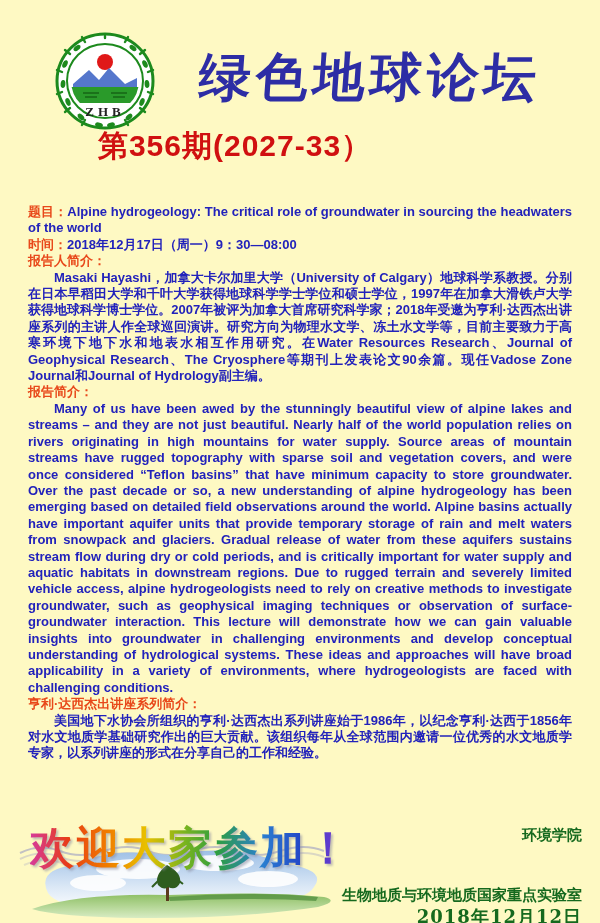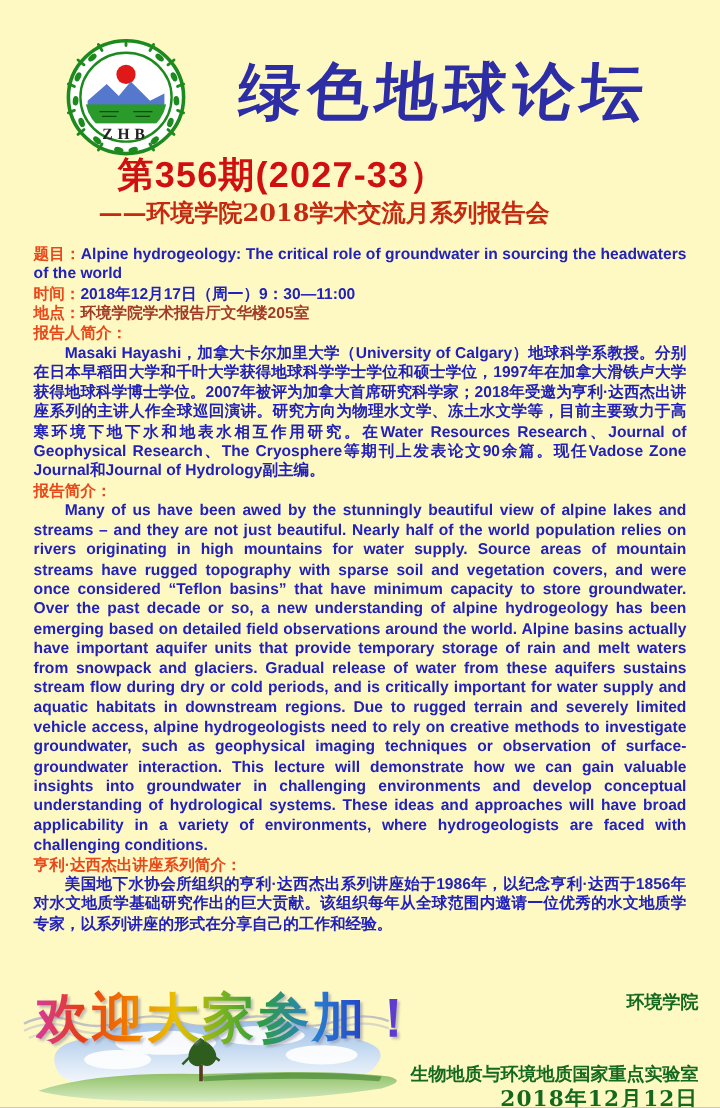--- a/index.html
+++ b/index.html
@@ -100,31 +100,29 @@
               <path d="M28 61 h16 M56 61 h16 M30 65 h12 M58 65 h12"></path>
             </g>
           <rect x="16" y="71" width="68" height="14" fill="#ffffff"></rect>
         </g>
         <text x="50" y="84" text-anchor="middle" font-size="13" font-weight="bold" fill="#222222" font-family="Liberation Serif, serif" letter-spacing="4">ZHB</text>
       </svg>
     </div>
 
     <div class="forum-title">绿色地球论坛</div>
     <div class="issue-number">第356期(2027-33）</div>
-    <div class="subtitle">——环境学院2018学术交流月系列报告会</div>
   </div>
 
   <div class="main">
 
 
     <p><span class="red-label">题目：</span><span class="blue">Alpine hydrogeology: The critical role of groundwater in sourcing the headwaters of the world</span></p>
 
-    <p><span class="red-label">时间：</span><span class="blue">2018年12月17日（周一）9：30—11:00</span></p>
+    <p><span class="red-label">时间：</span><span class="blue">2018年12月17日（周一）9：30—08:00</span></p>
 
-    <p><span class="red-label">地点：</span><span class="maroon">环境学院学术报告厅文华楼205室</span></p>
 
     <p class="red-label">报告人简介：</p>
     <p class="blue indent">Masaki Hayashi，加拿大卡尔加里大学（University of Calgary）地球科学系教授。分别在日本早稻田大学和千叶大学获得地球科学学士学位和硕士学位，1997年在加拿大滑铁卢大学获得地球科学博士学位。2007年被评为加拿大首席研究科学家；2018年受邀为亨利·达西杰出讲座系列的主讲人作全球巡回演讲。研究方向为物理水文学、冻土水文学等，目前主要致力于高寒环境下地下水和地表水相互作用研究。在Water Resources Research、Journal of Geophysical Research、The Cryosphere等期刊上发表论文90余篇。现任Vadose Zone Journal和Journal of Hydrology副主编。</p>
 
     <p class="red-label">报告简介：</p>
     <p class="blue indent">Many of us have been awed by the stunningly beautiful view of alpine lakes and streams – and they are not just beautiful. Nearly half of the world population relies on rivers originating in high mountains for water supply. Source areas of mountain streams have rugged topography with sparse soil and vegetation covers, and were once considered “Teflon basins” that have minimum capacity to store groundwater. Over the past decade or so, a new understanding of alpine hydrogeology has been emerging based on detailed field observations around the world. Alpine basins actually have important aquifer units that provide temporary storage of rain and melt waters from snowpack and glaciers. Gradual release of water from these aquifers sustains stream flow during dry or cold periods, and is critically important for water supply and aquatic habitats in downstream regions. Due to rugged terrain and severely limited vehicle access, alpine hydrogeologists need to rely on creative methods to investigate groundwater, such as geophysical imaging techniques or observation of surface-groundwater interaction. This lecture will demonstrate how we can gain valuable insights into groundwater in challenging environments and develop conceptual understanding of hydrological systems. These ideas and approaches will have broad applicability in a variety of environments, where hydrogeologists are faced with challenging conditions.</p>
 
     <p class="red-label">亨利·达西杰出讲座系列简介：</p>
     <p class="blue indent">美国地下水协会所组织的亨利·达西杰出系列讲座始于1986年，以纪念亨利·达西于1856年对水文地质学基础研究作出的巨大贡献。该组织每年从全球范围内邀请一位优秀的水文地质学专家，以系列讲座的形式在分享自己的工作和经验。</p>
   </div>

